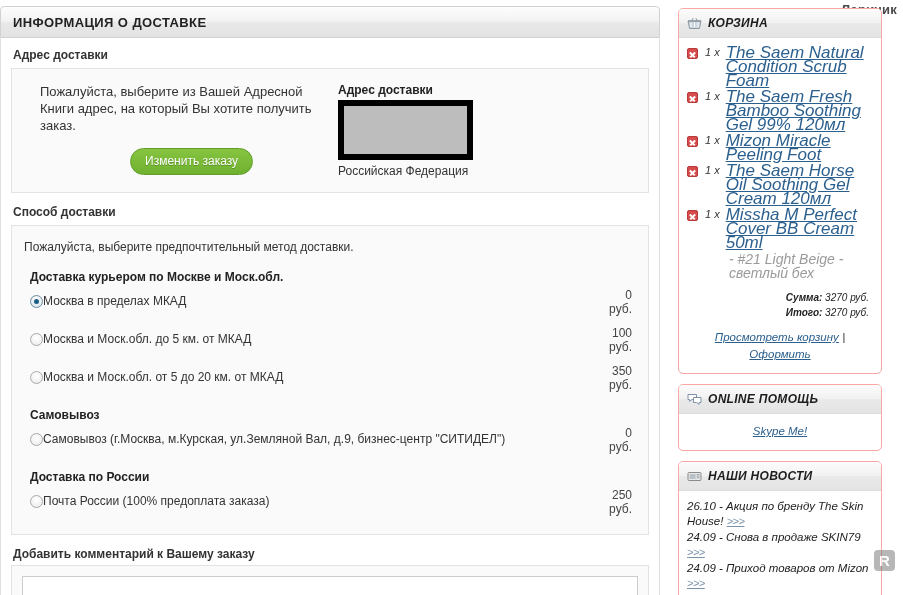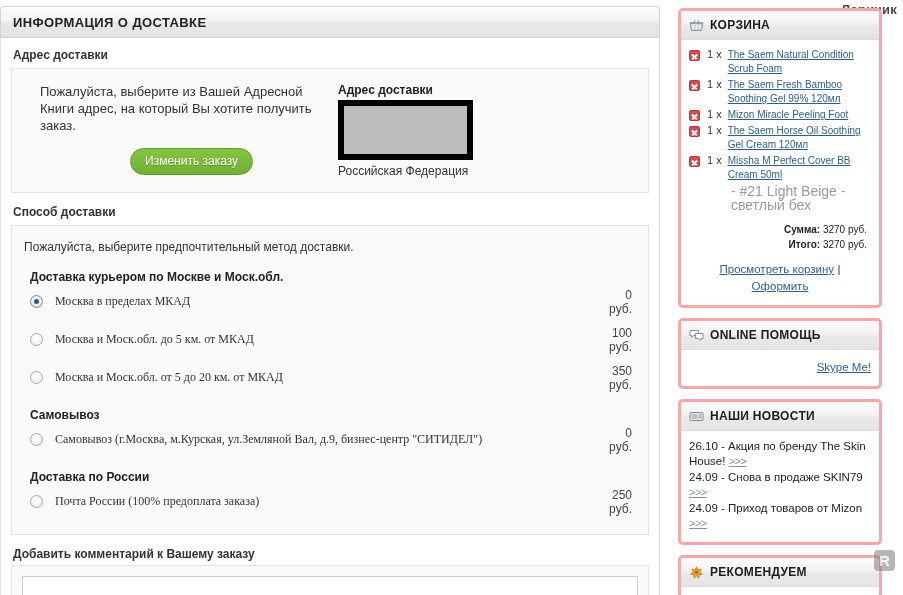--- a/index.html
+++ b/index.html
@@ -106,21 +106,21 @@
     position: relative;
   }
   .radio.checked::after {
     content: ""; position: absolute;
     left: 3px; top: 3px; width: 5px; height: 5px;
     border-radius: 50%;
     background: #1a5f86;
   }
   .ship-label {
     flex: 1 1 auto; font-size: 12px; color: #333;
-    padding-left: 12px; line-height: 15px; font-family: Liberation Serif, serif;
+    padding-left: 0; line-height: 15px;
   }
   .ship-price {
     width: 70px; flex: 0 0 70px;
     text-align: right; font-size: 12px; color: #444;
     line-height: 14px; margin-top: -6px;
   }
   .ship-price .cur { display: block; }
 
   
   .comment-label {
@@ -136,25 +136,26 @@
     border: 1px solid #cccccc; background: #ffffff;
     resize: none; outline: none;
     font-family: "Liberation Sans", sans-serif; font-size: 12px;
   }
 
   
   .side-col {
     position: absolute; left: 678px; top: 8px; width: 204px;
   }
   .widget {
-    border: 3px solid #fca5a5;
+    border: 1px solid #fca5a5;
     border-radius: 5px;
     background: #ffffff;
     margin-bottom: 10px;
     overflow: hidden;
+    font-style: italic;
   }
   .widget-head {
     height: 29px;
     background: linear-gradient(to bottom, #fcfcfc 0%, #f1f1f1 50%, #e9e9e9 52%, #e4e4e4 100%);
     border-bottom: 1px solid #dcdcdc;
     display: flex; align-items: center;
     padding-left: 8px;
   }
   .widget-head .wtitle {
     font-size: 12px; font-weight: bold; color: #1d1d1d;
@@ -175,39 +176,39 @@
     cursor: pointer;
   }
   .del-icon::before, .del-icon::after {
     content: ""; position: absolute; left: 1px; top: 4.5px;
     width: 7px; height: 1.5px; background: #ffffff;
   }
   .del-icon::before { transform: rotate(45deg); }
   .del-icon::after  { transform: rotate(-45deg); }
   .qty { font-size: 11px; color: #333; margin: 0 6px 0 7px; white-space: nowrap; }
   .cart-link {
-    font-size: 10px; color: #2b5f8e;
+    font-size: 17px; color: #2b5f8e;
     text-decoration: underline; line-height: 14px;
     cursor: pointer; flex: 1 1 auto;
   }
   .cart-variant {
     font-size: 14px; color: #9a9a9a; line-height: 14px;
     margin: 1px 0 4px 42px;
   }
   .totals { text-align: right; margin-top: 10px; padding-right: 4px; }
   .totals div { font-size: 10px; color: #222; line-height: 15px; }
   .totals .lbl { font-weight: bold; }
   .cart-actions { text-align: center; margin-top: 9px; line-height: 17px; }
   .cart-actions a {
     font-size: 11.5px; color: #2b5f8e; text-decoration: underline; cursor: pointer;
   }
   .cart-actions .sep { font-size: 11.5px; color: #333; }
 
   
-  .help-body { text-align: right; padding: 10px 8px 12px 8px; }
+  .help-body { text-align: center; padding: 10px 8px 12px 8px; }
   .help-body a {
     font-size: 11.5px; color: #2b5f8e; text-decoration: underline; cursor: pointer;
   }
 
   
   .news-item { font-size: 11.5px; color: #222; line-height: 15px; margin-bottom: 1px; }
   .news-more {
     color: #7b93aa; text-decoration: underline; font-size: 11px;
     letter-spacing: -.5px; cursor: pointer;
   }

